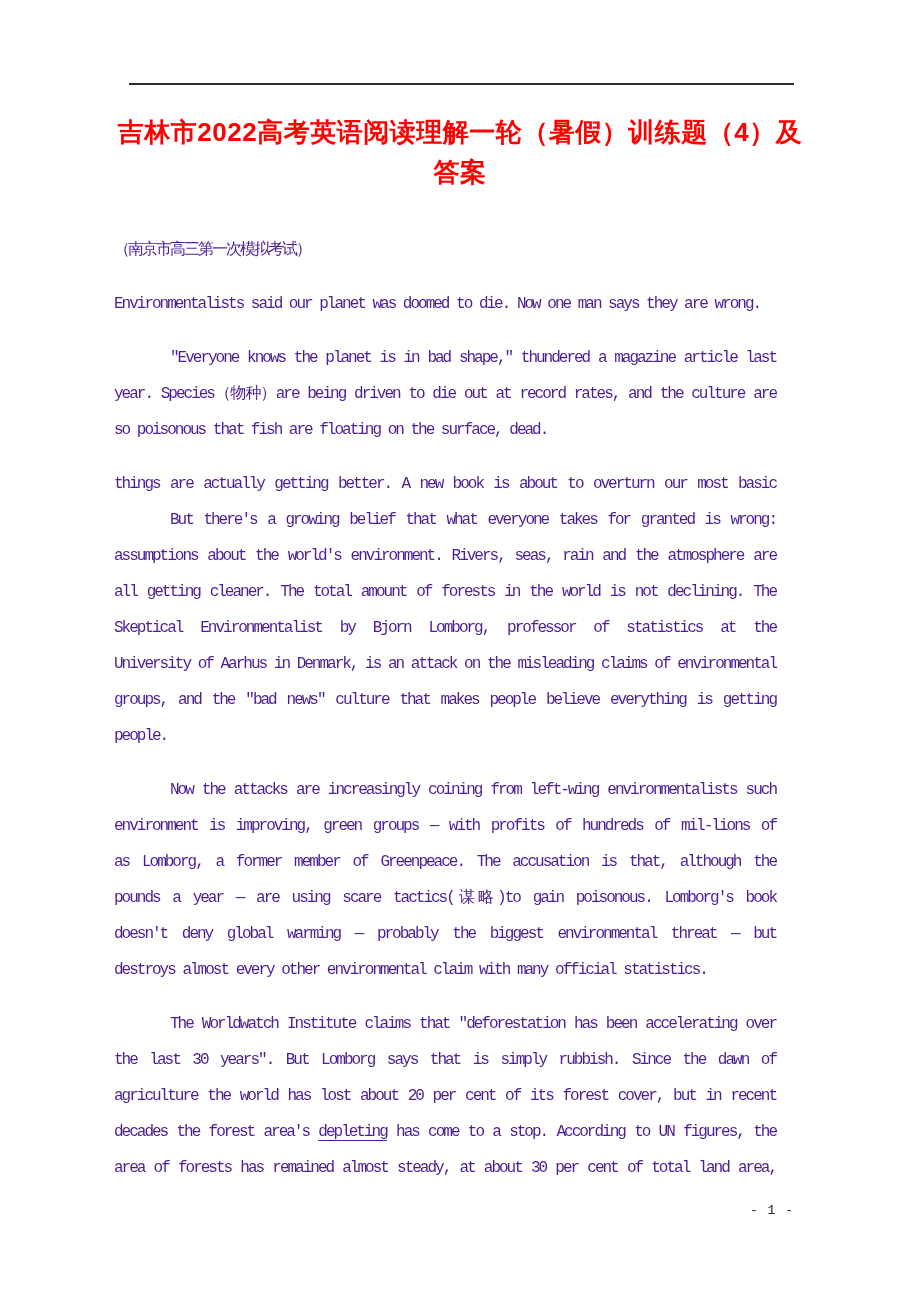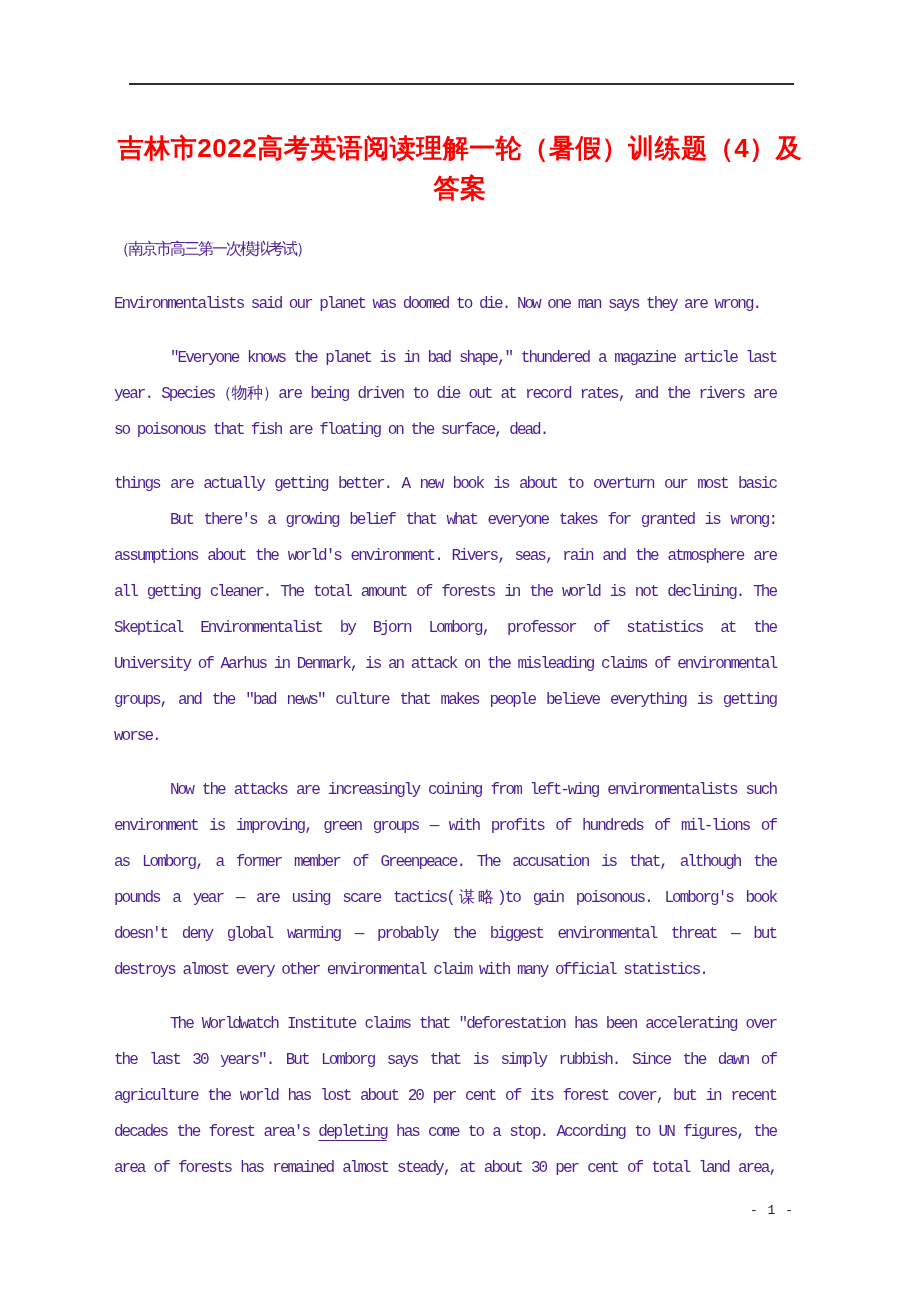--- a/index.html
+++ b/index.html
@@ -15,21 +15,21 @@
   .top-rule {
     position: absolute;
     left: 129px;
     top: 83px;
     width: 665px;
     border-top: 2.5px solid #2e2e2e;
   }
   .doc-title {
     position: absolute;
     left: 115px;
-    top: 128px;
+    top: 112px;
     width: 690px;
     text-align: center;
     font-family: "Liberation Sans", "DejaVu Sans", sans-serif;
     font-weight: bold;
     font-size: 26px;
     letter-spacing: 0.5px;
     color: #ff0000;
     line-height: 40px;
   }
   .doc-body {
@@ -70,32 +70,32 @@
   <div class="doc-title" style="color: rgb(255, 0, 0);">吉林市2022高考英语阅读理解一轮（暑假）训练题（4）及答案</div>
   <div class="doc-body">
       <div class="paragraph">
         <div class="line last">（南京市高三第一次模拟考试）</div>
       </div>
       <div class="paragraph">
         <div class="line last">Environmentalists said our planet was doomed to die. Now one man says they are wrong.</div>
       </div>
       <div class="paragraph">
         <div class="line indent">"Everyone knows the planet is in bad shape," thundered a magazine article last</div>
-        <div class="line">year. Species（物种）are being driven to die out at record rates, and the rivers are</div>
+        <div class="line">year. Species（物种）are being driven to die out at record rates, and the culture are</div>
         <div class="line last">so poisonous that fish are floating on the surface, dead.</div>
       </div>
       <div class="paragraph">
         <div class="line">things are actually getting better. A new book is about to overturn our most basic</div>
         <div class="line indent">But there's a growing belief that what everyone takes for granted is wrong:</div>
         <div class="line">assumptions about the world's environment. Rivers, seas, rain and the atmosphere are</div>
         <div class="line">all getting cleaner. The total amount of forests in the world is not declining. The</div>
         <div class="line">Skeptical Environmentalist by Bjorn Lomborg, professor of statistics at the</div>
         <div class="line">University of Aarhus in Denmark, is an attack on the misleading claims of environmental</div>
         <div class="line">groups, and the "bad news" culture that makes people believe everything is getting</div>
-        <div class="line last">worse.</div>
+        <div class="line last">people.</div>
       </div>
       <div class="paragraph">
         <div class="line indent">Now the attacks are increasingly coining from left-wing environmentalists such</div>
         <div class="line">environment is improving, green groups — with profits of hundreds of mil-lions of</div>
         <div class="line">as Lomborg, a former member of Greenpeace. The accusation is that, although the</div>
         <div class="line">pounds a year — are using scare tactics(谋略)to gain poisonous. Lomborg's book</div>
         <div class="line">doesn't deny global warming — probably the biggest environmental threat — but</div>
         <div class="line last">destroys almost every other environmental claim with many official statistics.</div>
       </div>
       <div class="paragraph">

